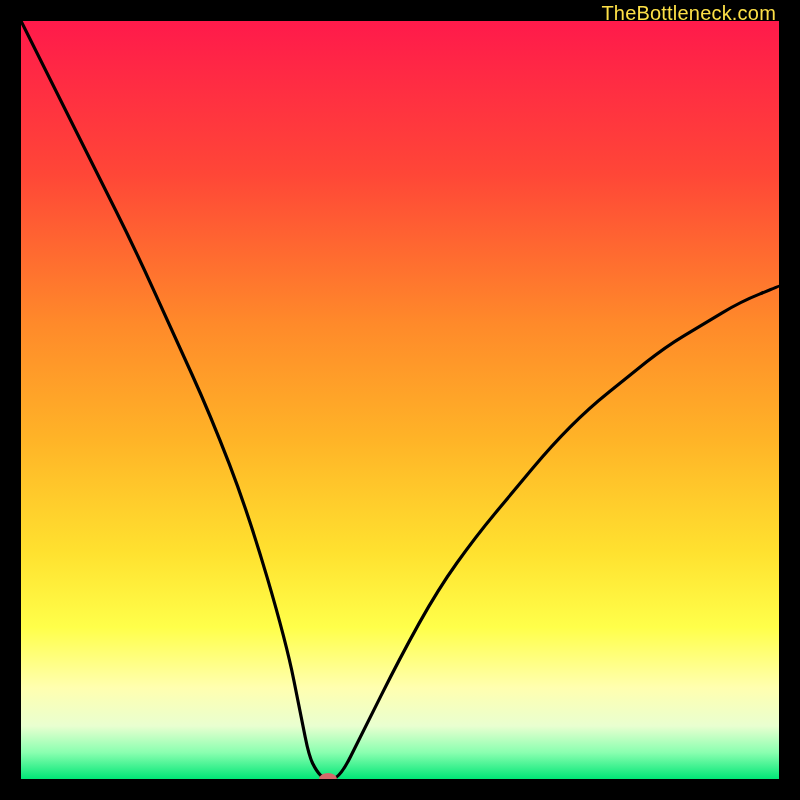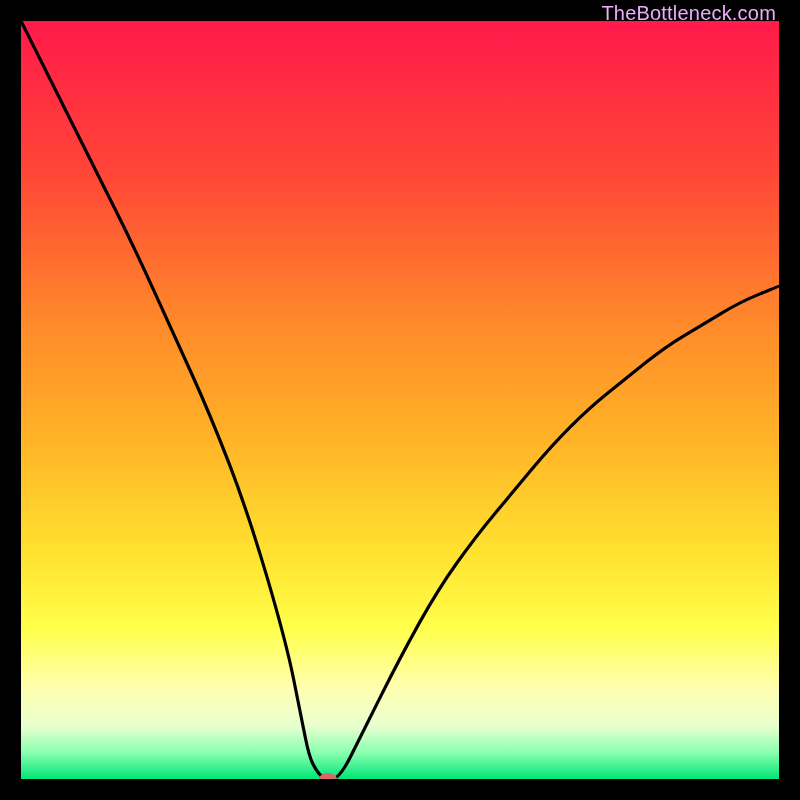--- a/index.html
+++ b/index.html
@@ -23,21 +23,21 @@
     position: absolute;
     left: 0;
     top: 0;
     width: 758px;
     height: 758px;
   }
   .watermark {
     position: absolute;
     top: 2px;
     right: 24px;
-    color: #f0abfc;
+    color: #fde047;
     font-size: 20px;
     font-weight: 500;
     letter-spacing: 0.2px;
     user-select: none;
     text-align: right;
   }
   svg {
     display: block;
   }
 </style>

